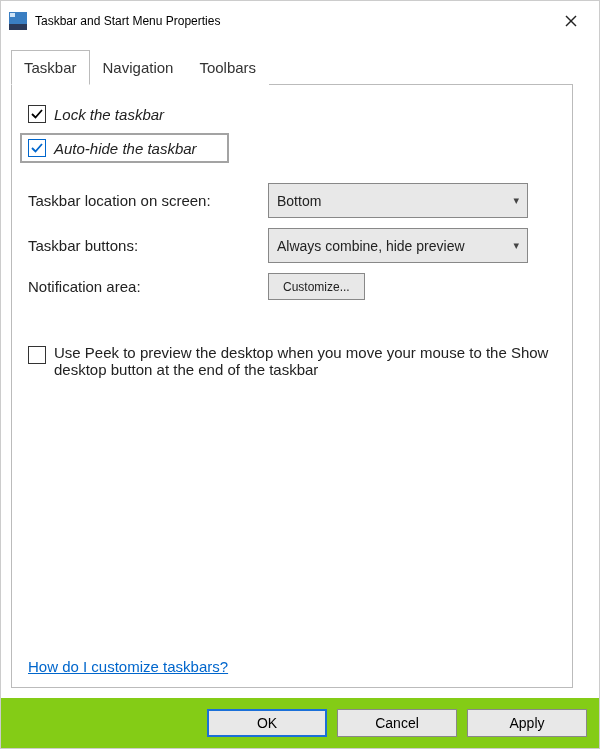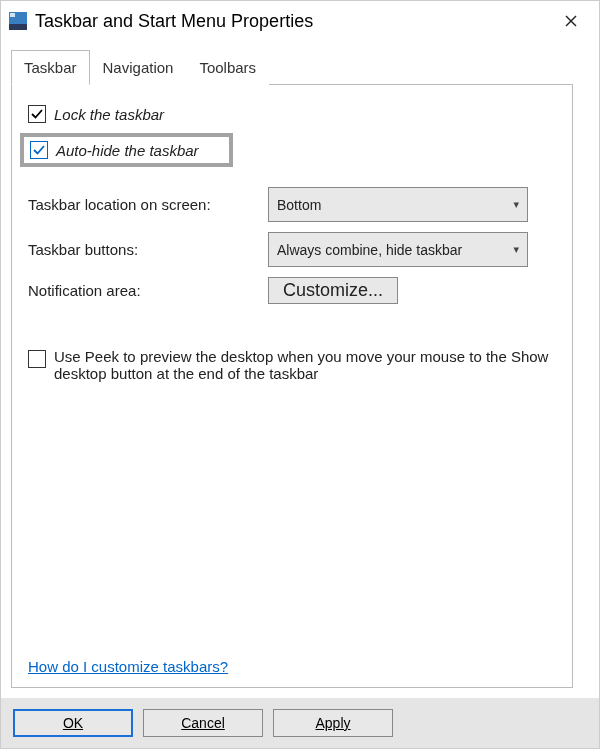--- a/index.html
+++ b/index.html
@@ -7,21 +7,21 @@
     .window {
       width: 600px; height: 749px;
       background: #ffffff;
       border: 1px solid #cccccc;
       display: flex; flex-direction: column;
     }
     .titlebar {
       height: 40px;
       display: flex; align-items: center;
       padding: 0 8px;
-      font-size: 18px;
+      font-size: 12px;
       color: #000;
     }
     .titlebar .ticon {
       width: 18px; height: 18px; margin-right: 8px;
     }
     .titlebar .ttitle { flex: 1; }
     .titlebar .close {
       width: 40px; height: 32px;
       display: flex; align-items: center; justify-content: center;
       font-size: 16px; color: #222;
@@ -58,21 +58,21 @@
     .row { display: flex; align-items: center; margin-bottom: 10px; font-style: italic; }
     .chk {
       width: 18px; height: 18px;
       border: 1px solid #333;
       margin-right: 8px;
       display: inline-flex; align-items: center; justify-content: center;
       font-size: 14px; line-height: 1;
     }
     .chk.blue { border-color: #0066cc; color: #0066cc; }
     .hlbox {
-      border: 4px solid #a3a3a3;
+      border: 2px solid #a3a3a3;
       padding: 4px 6px;
       display: inline-flex; align-items: center;
       margin-left: -8px;
     }
     .kv { display: flex; align-items: center; margin-top: 10px; }
     .kv .klabel { width: 240px; }
     .dropdown {
       flex: 0 0 260px;
       height: 35px;
       border: 1px solid #888;
@@ -80,37 +80,36 @@
       display: flex; align-items: center; justify-content: space-between;
       padding: 0 8px;
       font-size: 14px;
     }
     .dropdown .chev { font-size: 11px; color: #444; }
     .btn {
       height: 27px;
       border: 1px solid #888;
       background: #e8e8e8;
       padding: 0 14px;
-      font-size: 18px;
+      font-size: 12px;
       display: inline-flex; align-items: center; justify-content: center;
     }
     .peekrow { display: flex; align-items: flex-start; margin-top: 44px; }
     .peekrow .ptxt { flex: 1; color: #222; }
     .spacer { flex: 1; }
     .helplink {
       color: #0066cc; 
       font-size: 15px;
     }
     .footer {
       height: 50px;
-      display: flex; align-items: center; 
+      display: flex; align-items: center; justify-content: flex-end;
       gap: 10px;
       padding: 0 12px;
-      background: #e5e5e5;
-      text-decoration: underline;
+      background: #84cc16;
     }
     .footer .fbtn {
       width: 120px; height: 28px;
       border: 1px solid #888;
       background: #e8e8e8;
       font-size: 14px;
       display: flex; align-items: center; justify-content: center;
     }
     .footer .fbtn.primary { border: 2px solid #1a6fd8; }
   </style>
@@ -171,21 +170,21 @@
         <span class="klabel">Taskbar location on screen:</span>
         <div class="dropdown">
           <span>Bottom</span>
           <span class="chev">▾</span>
         </div>
       </div>
 
       <div class="kv">
         <span class="klabel">Taskbar buttons:</span>
         <div class="dropdown">
-          <span>Always combine, hide taskbar</span>
+          <span>Always combine, hide preview</span>
           <span class="chev">▾</span>
         </div>
       </div>
 
       <div class="kv">
         <span class="klabel">Notification area:</span>
         <div class="btn">
             <span>Customize...</span>
           </div>
       </div>

